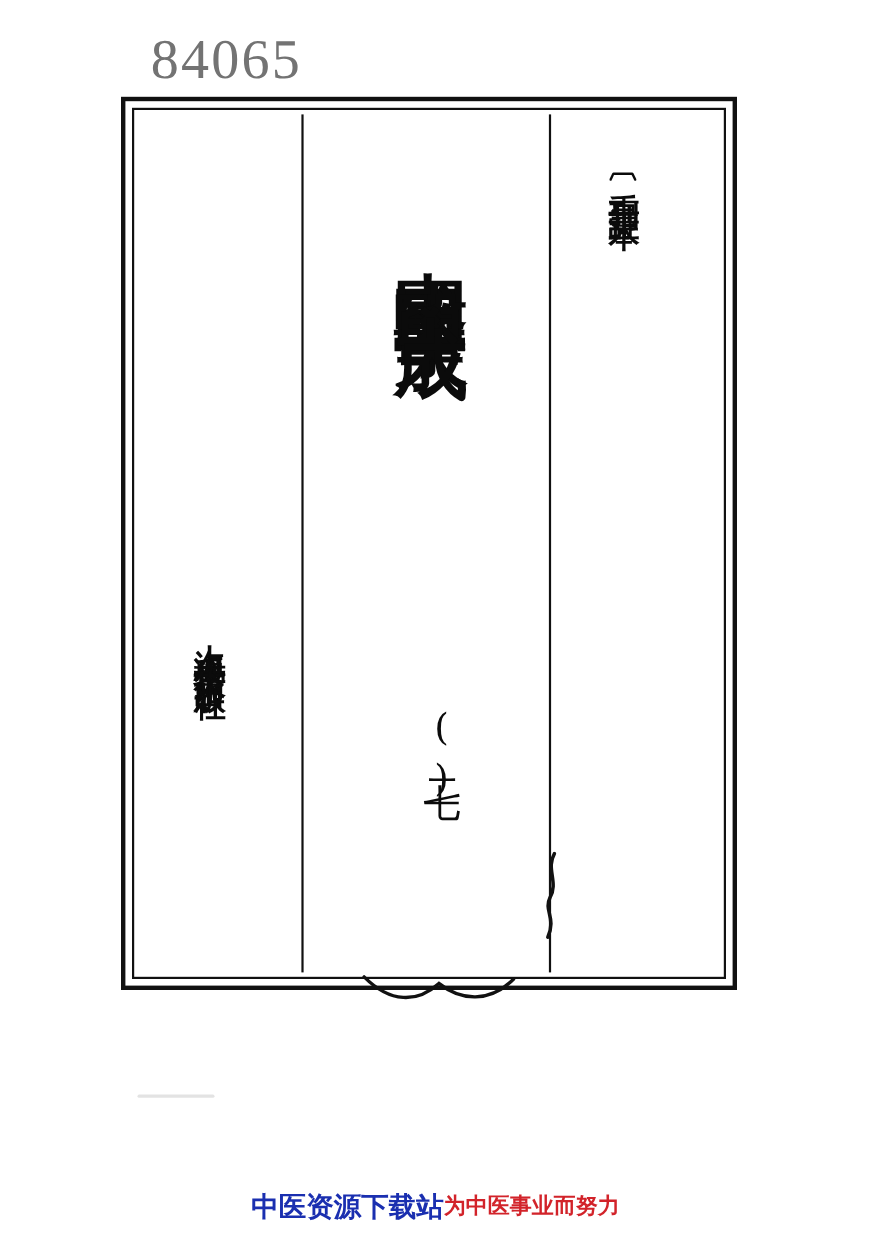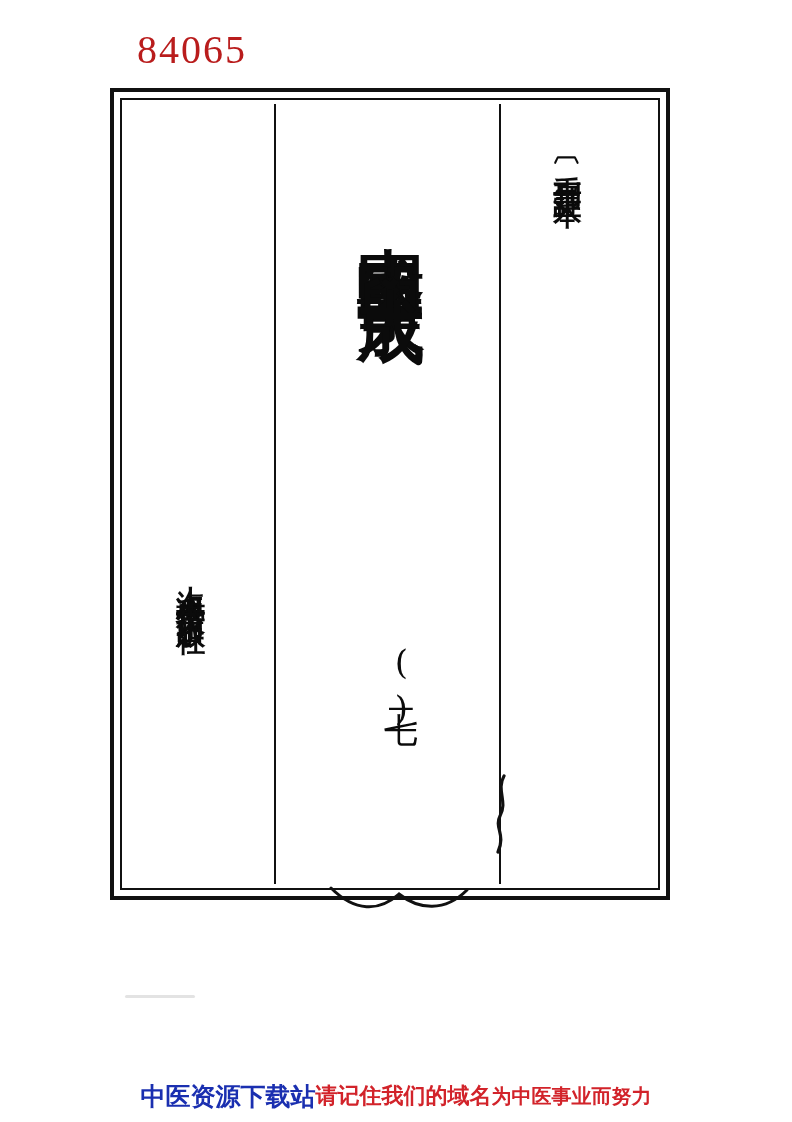--- a/index.html
+++ b/index.html
@@ -15,23 +15,23 @@
     font-family: "DejaVu Serif", serif;
     color: #000;
   }
 
   
   .stamp-number {
     position: absolute;
     left: 137px;
     top: 26px;
     font-family: "Liberation Serif", serif;
-    font-size: 40px;
+    font-size: 51px;
     letter-spacing: 2px;
-    color: #b91c1c;
+    color: #737373;
     white-space: nowrap;
   }
 
   
   .cover-frame {
     position: absolute;
     left: 110px;
     top: 88px;
     width: 560px;
     height: 812px;
@@ -210,15 +210,14 @@
   </svg>
   <svg class="mark-wave" viewBox="0 0 140 34">
     <path d="M2 6 C26 30, 50 30, 70 12 C90 28, 116 30, 138 8" stroke="#111" stroke-width="3" fill="none" stroke-linecap="round"></path>
   </svg>
 </div>
 
 <div class="smudge"></div>
 
 <div class="footer">
   <span class="f-blue">中医资源下载站</span>
-  <span class="f-red">请记住我们的域名</span>
   <span class="f-tail">为中医事业而努力</span>
 </div>
 
 </body></html>

